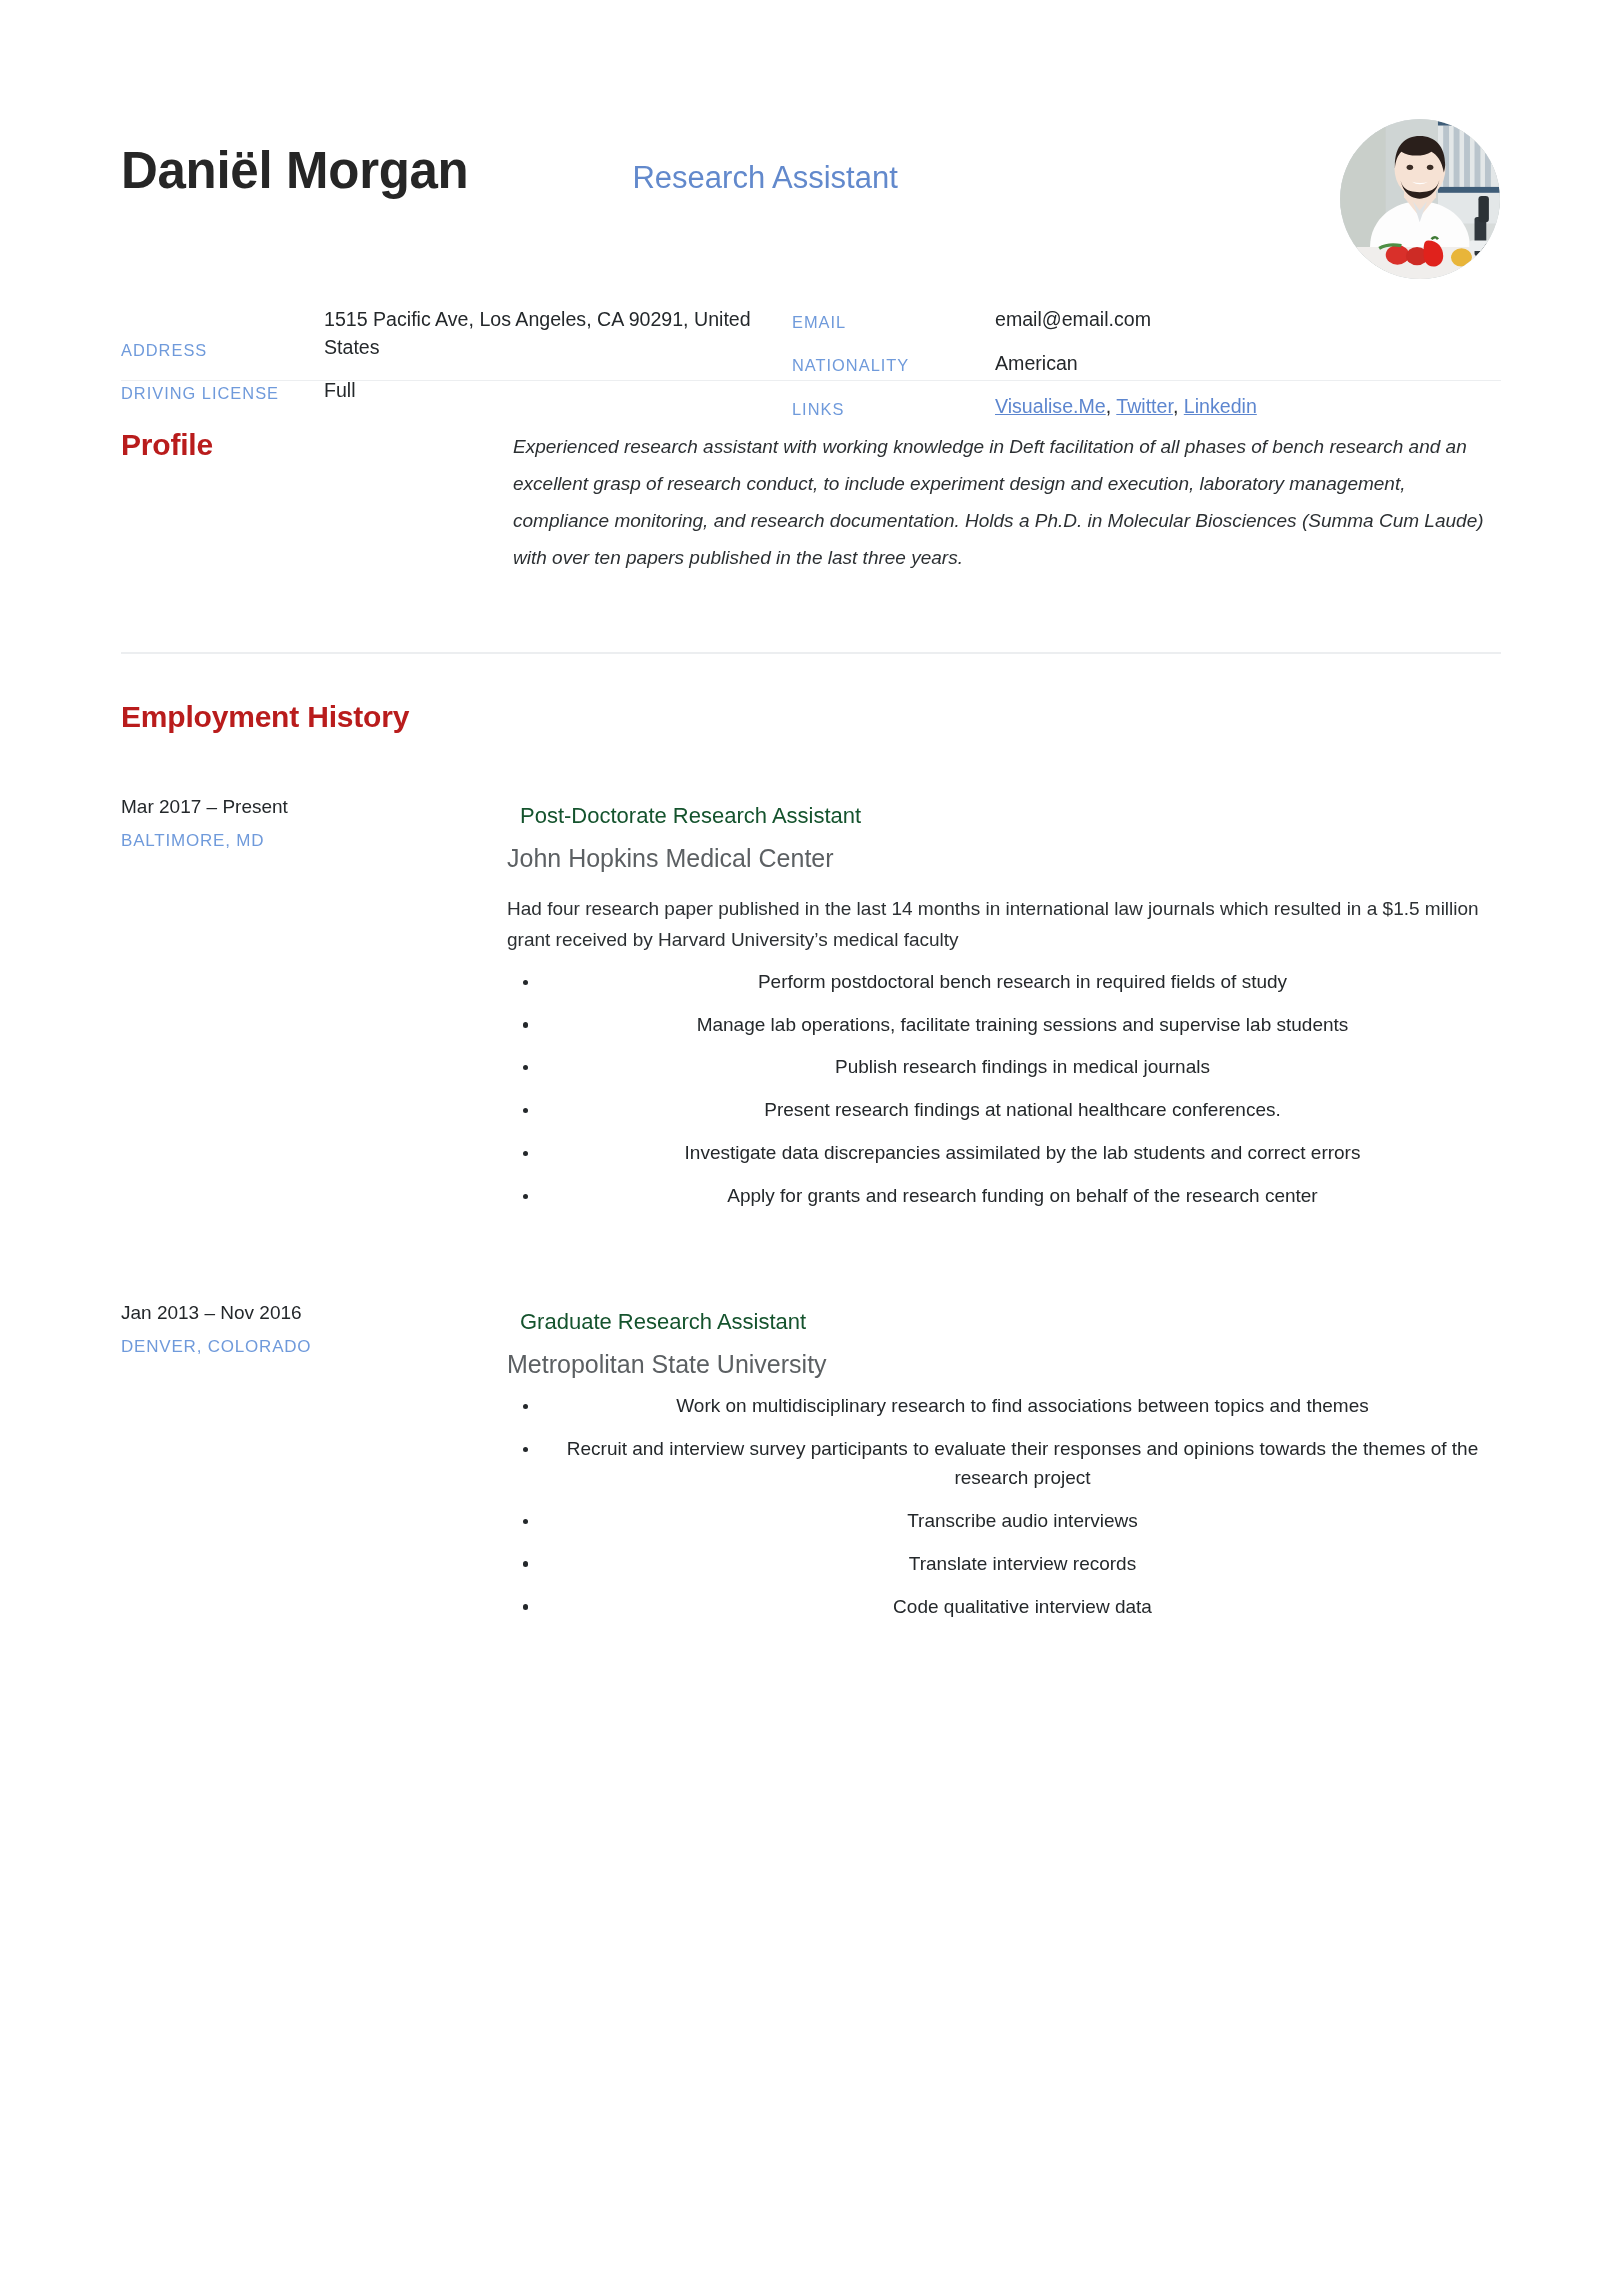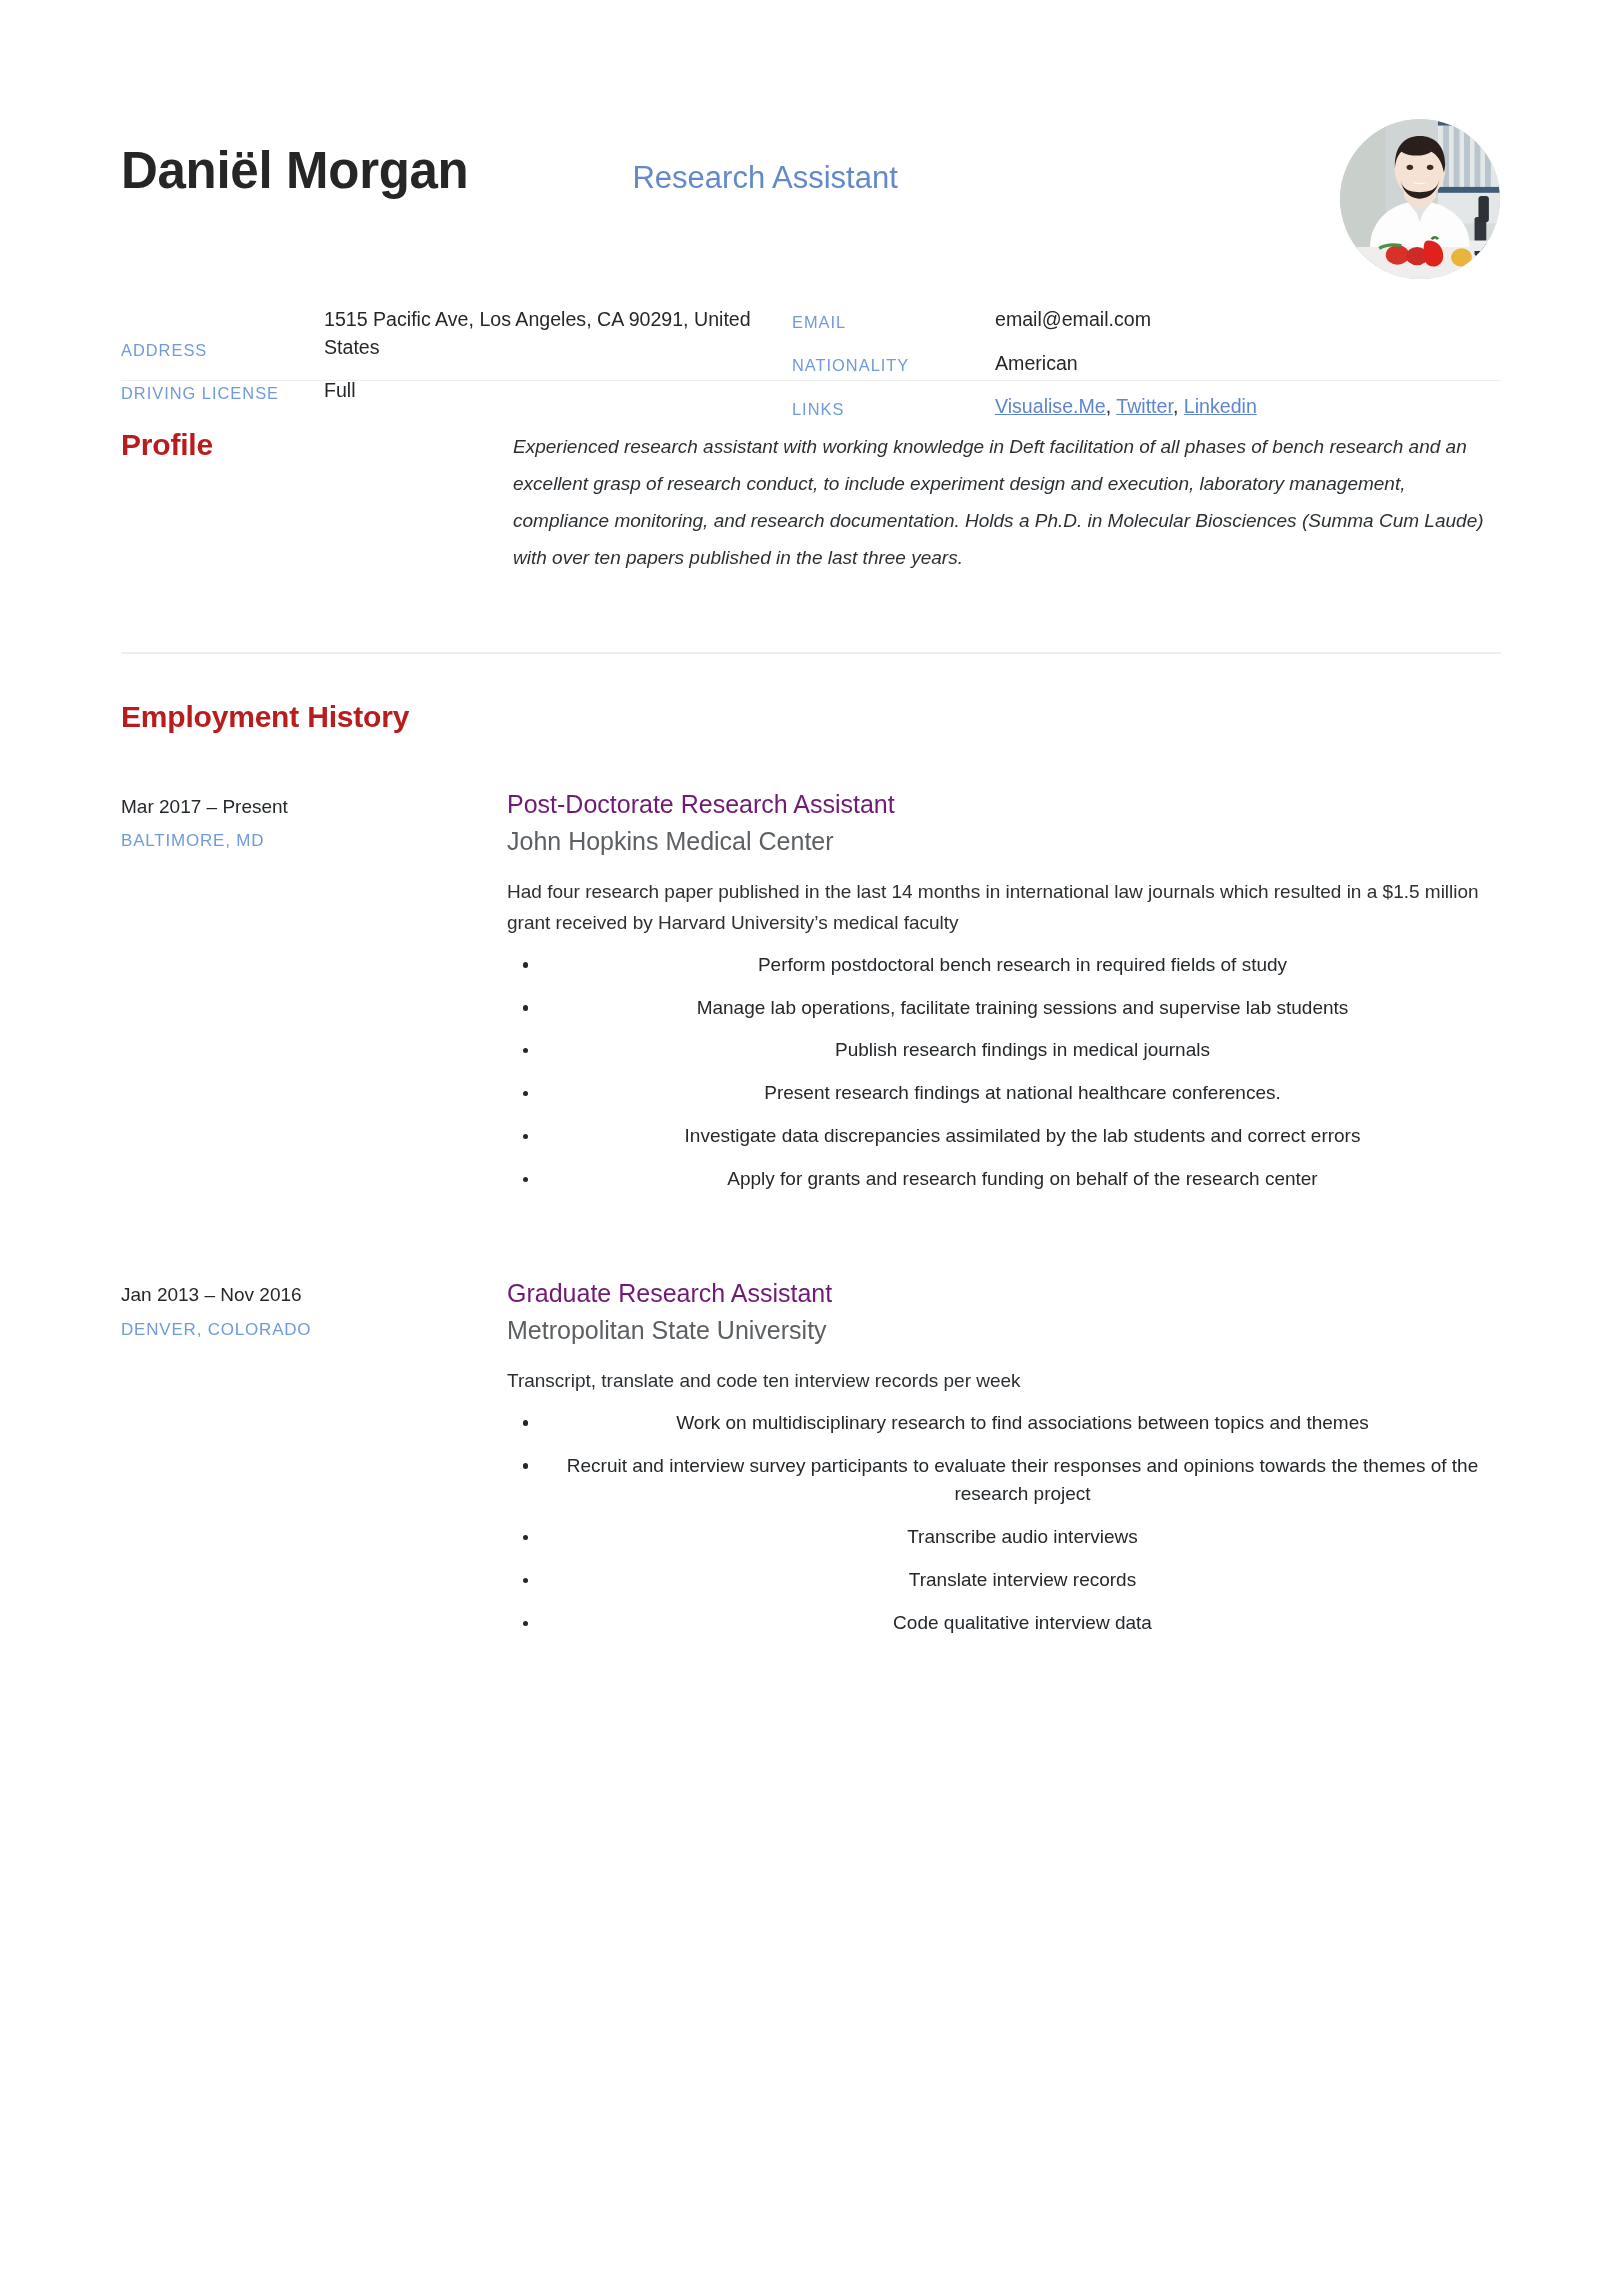--- a/index.html
+++ b/index.html
@@ -151,24 +151,24 @@
   .job-location {
     font-size: 17px;
     letter-spacing: 0.8px;
     color: #6f9adb;
     text-transform: uppercase;
     margin-top: 9.2px;
     line-height: 1.3;
   }
   .job-right { flex: 1; max-width: 995px; }
   .job-title {
-    font-size: 25px;
-    color: #701a75;
+    font-size: 22px;
+    color: #14532d;
     line-height: 1.25;
-    margin: 0;
+    margin: 13px;
     font-weight: 400;
   }
   .job-company {
     font-size: 25px;
     color: #5c6063;
     line-height: 1.3;
     margin-top: 5.2px;
     font-weight: 400;
   }
   .job-summary {
@@ -334,21 +334,20 @@
     <div style="height:84px"></div>
 
     <div class="job">
       <div class="job-left">
         <div class="job-dates">Jan 2013 – Nov 2016</div>
         <div class="job-location">DENVER, COLORADO</div>
       </div>
       <div class="job-right">
         <div class="job-title">Graduate Research Assistant</div>
         <div class="job-company">Metropolitan State University</div>
-        <div class="job-summary">Transcript, translate and code ten interview records per week</div>
         <ul class="job-bullets">
           <li>Work on multidisciplinary research to find associations between topics and themes</li>
           <li>Recruit and interview survey participants to evaluate their responses and opinions towards the themes of the research project</li>
           <li>Transcribe audio interviews</li>
           <li>Translate interview records</li>
           <li>Code qualitative interview data</li>
         </ul>
       </div>
     </div>
 

